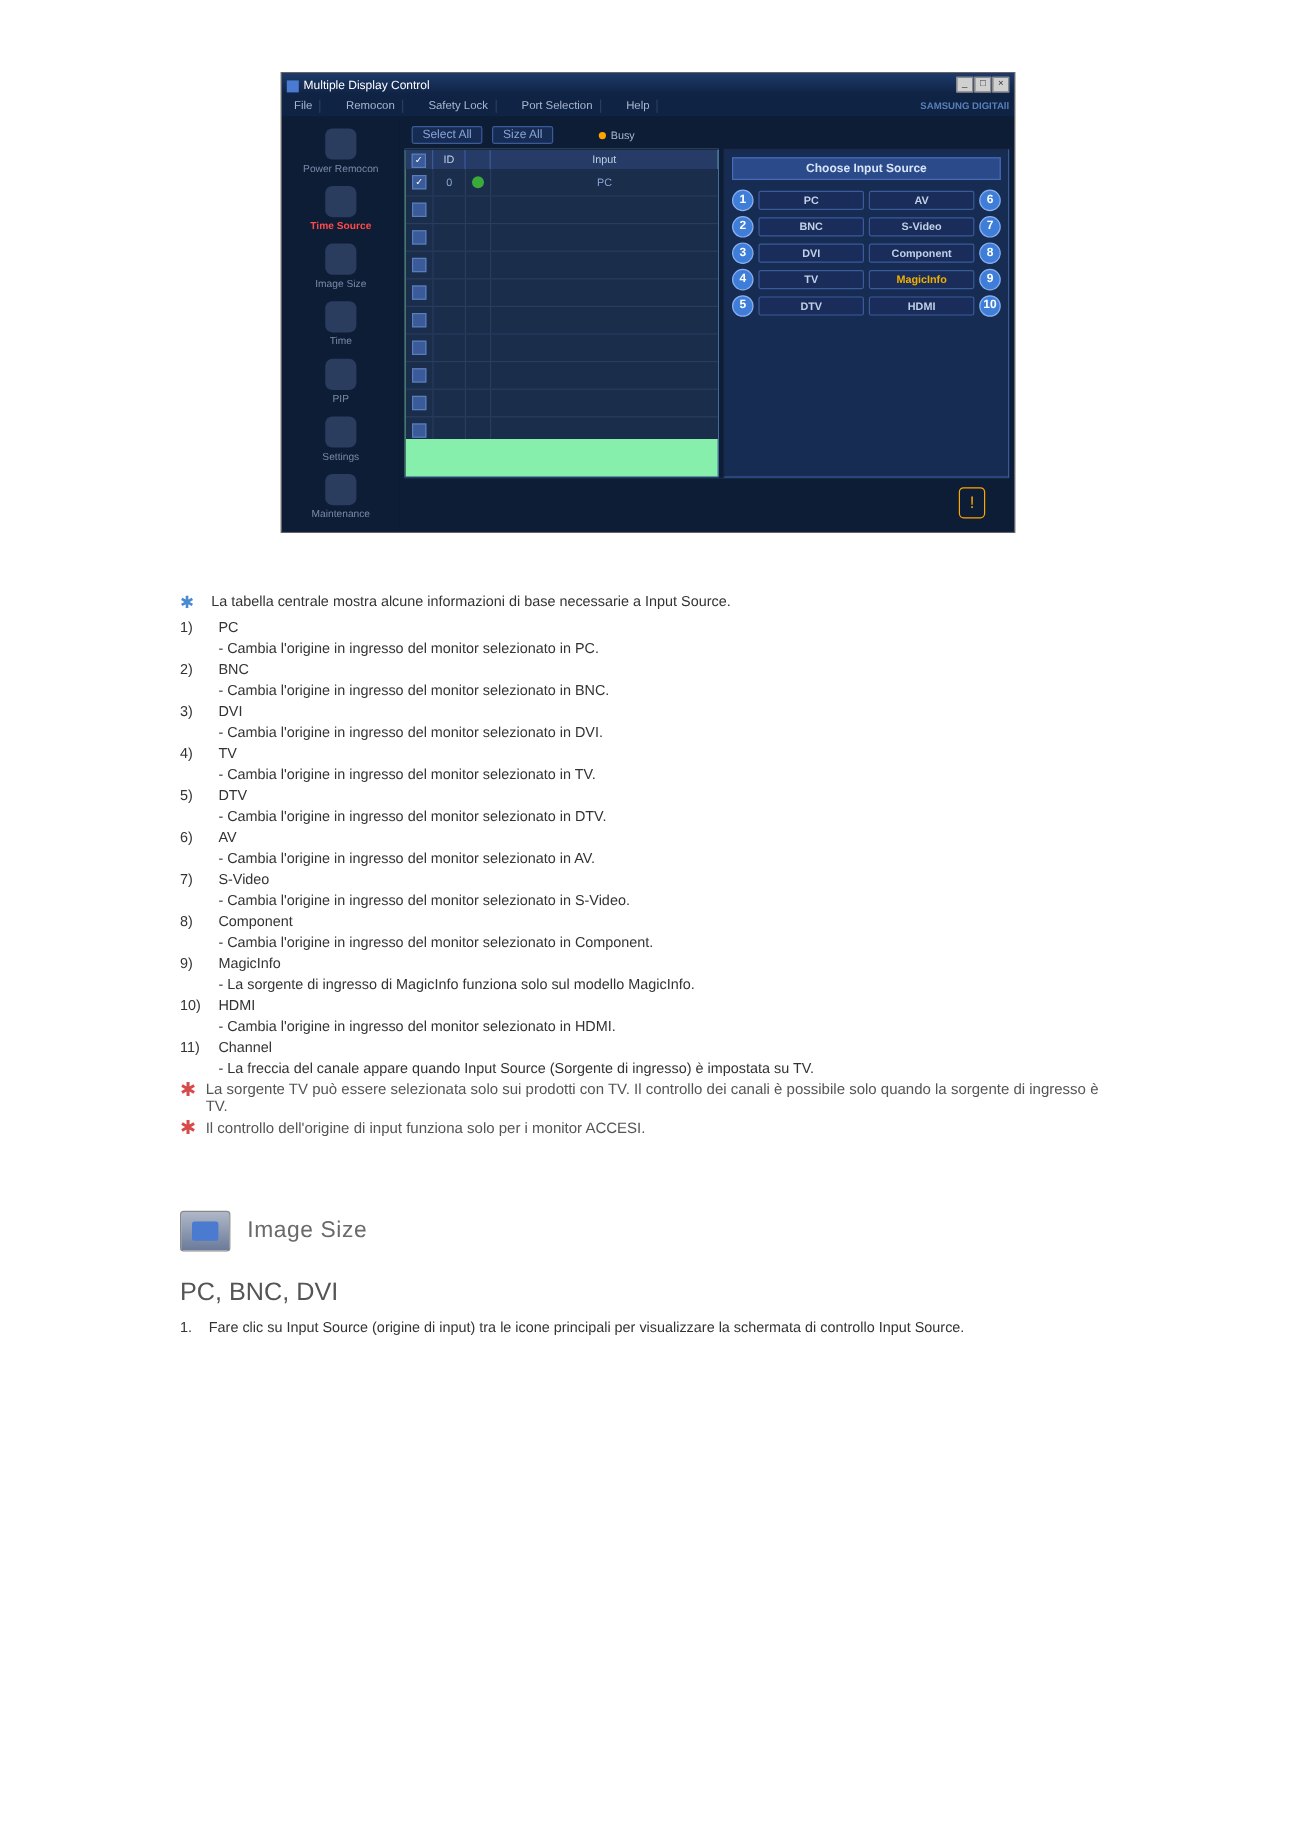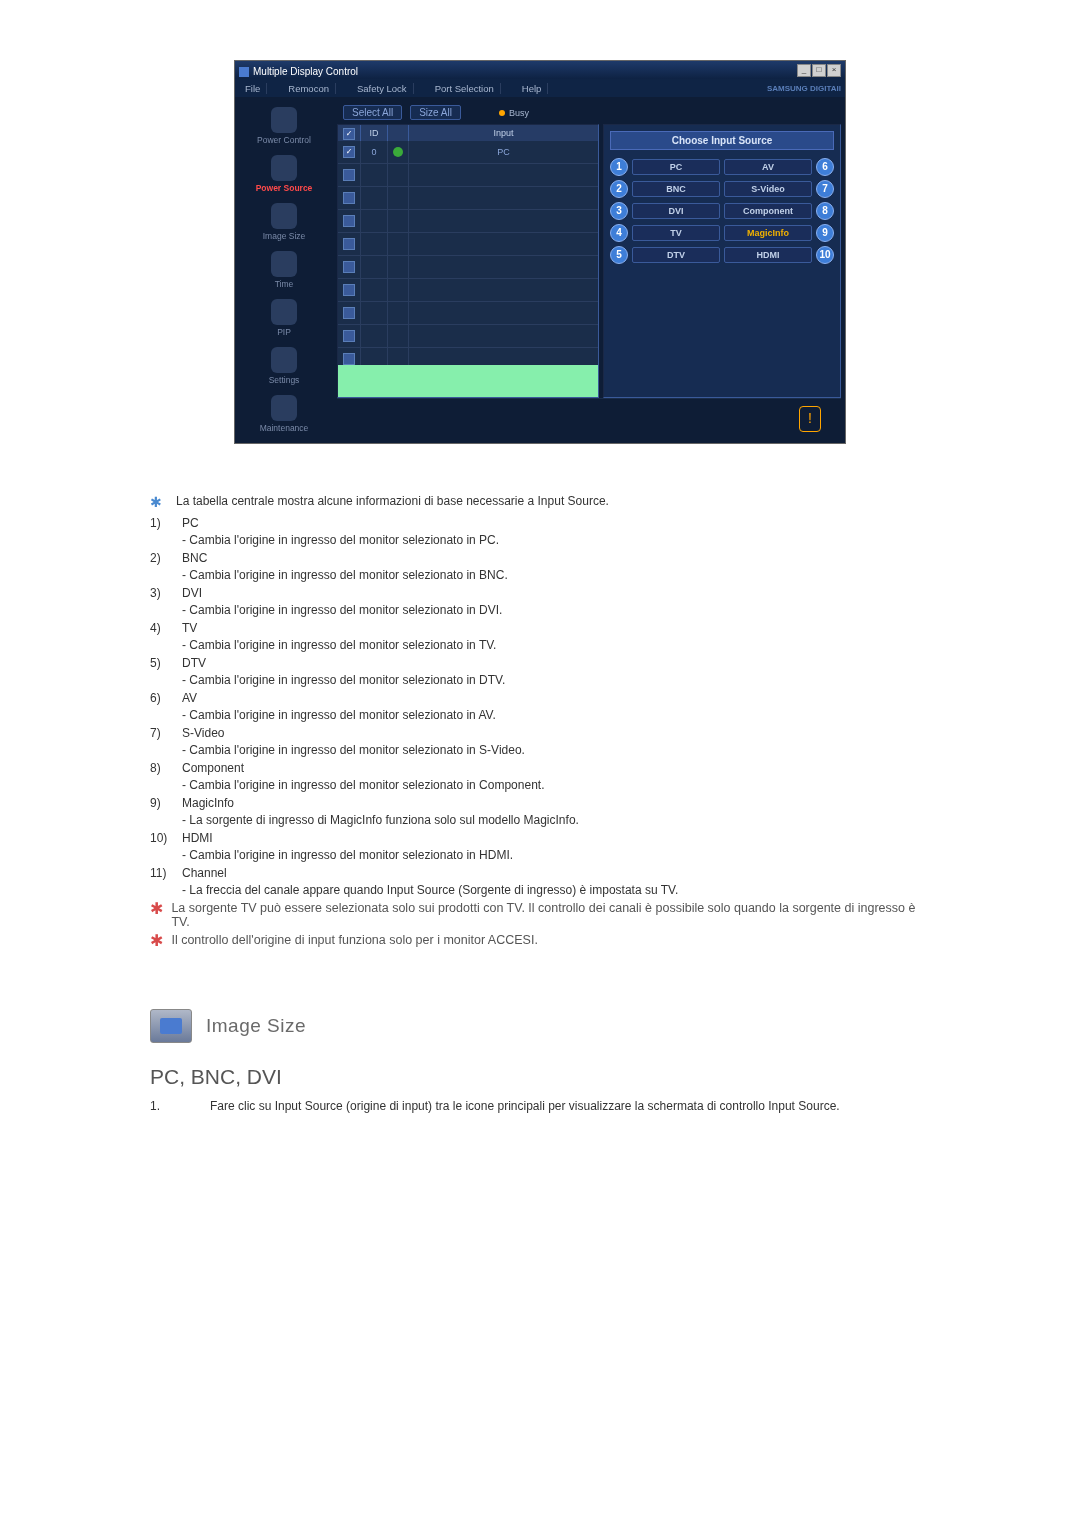--- a/index.html
+++ b/index.html
@@ -354,21 +354,20 @@
   gap: 8px;
   font-size: 12px;
   margin: 4px 0;
 }
 .ordered-num {
   width: 16px;
   flex-shrink: 0;
 }
 .ordered-text {
   flex: 1;
-  margin-left: 36px;
 }
 </style>
 </head>
 <body>
 
 <div class="page">
 
   <div class="screenshot-wrapper">
     <div class="app-window">
 
@@ -392,25 +391,25 @@
           <span class="menu-item">Port Selection</span>
           <span class="menu-item">Help</span>
         </div>
         <span class="samsung-logo">SAMSUNG DIGITAll</span>
       </div>
 
       <div class="app-body">
         <div class="sidebar">
           <div class="sidebar-item">
             <div class="sidebar-icon"></div>
-            <div>Power Control</div>
+            <div>Power Remocon</div>
           </div>
           <div class="sidebar-item active">
             <div class="sidebar-icon"></div>
-            <div>Power Source</div>
+            <div>Time Source</div>
           </div>
           <div class="sidebar-item">
             <div class="sidebar-icon"></div>
             <div>Image Size</div>
           </div>
           <div class="sidebar-item">
             <div class="sidebar-icon"></div>
             <div>Time</div>
           </div>
           <div class="sidebar-item">

